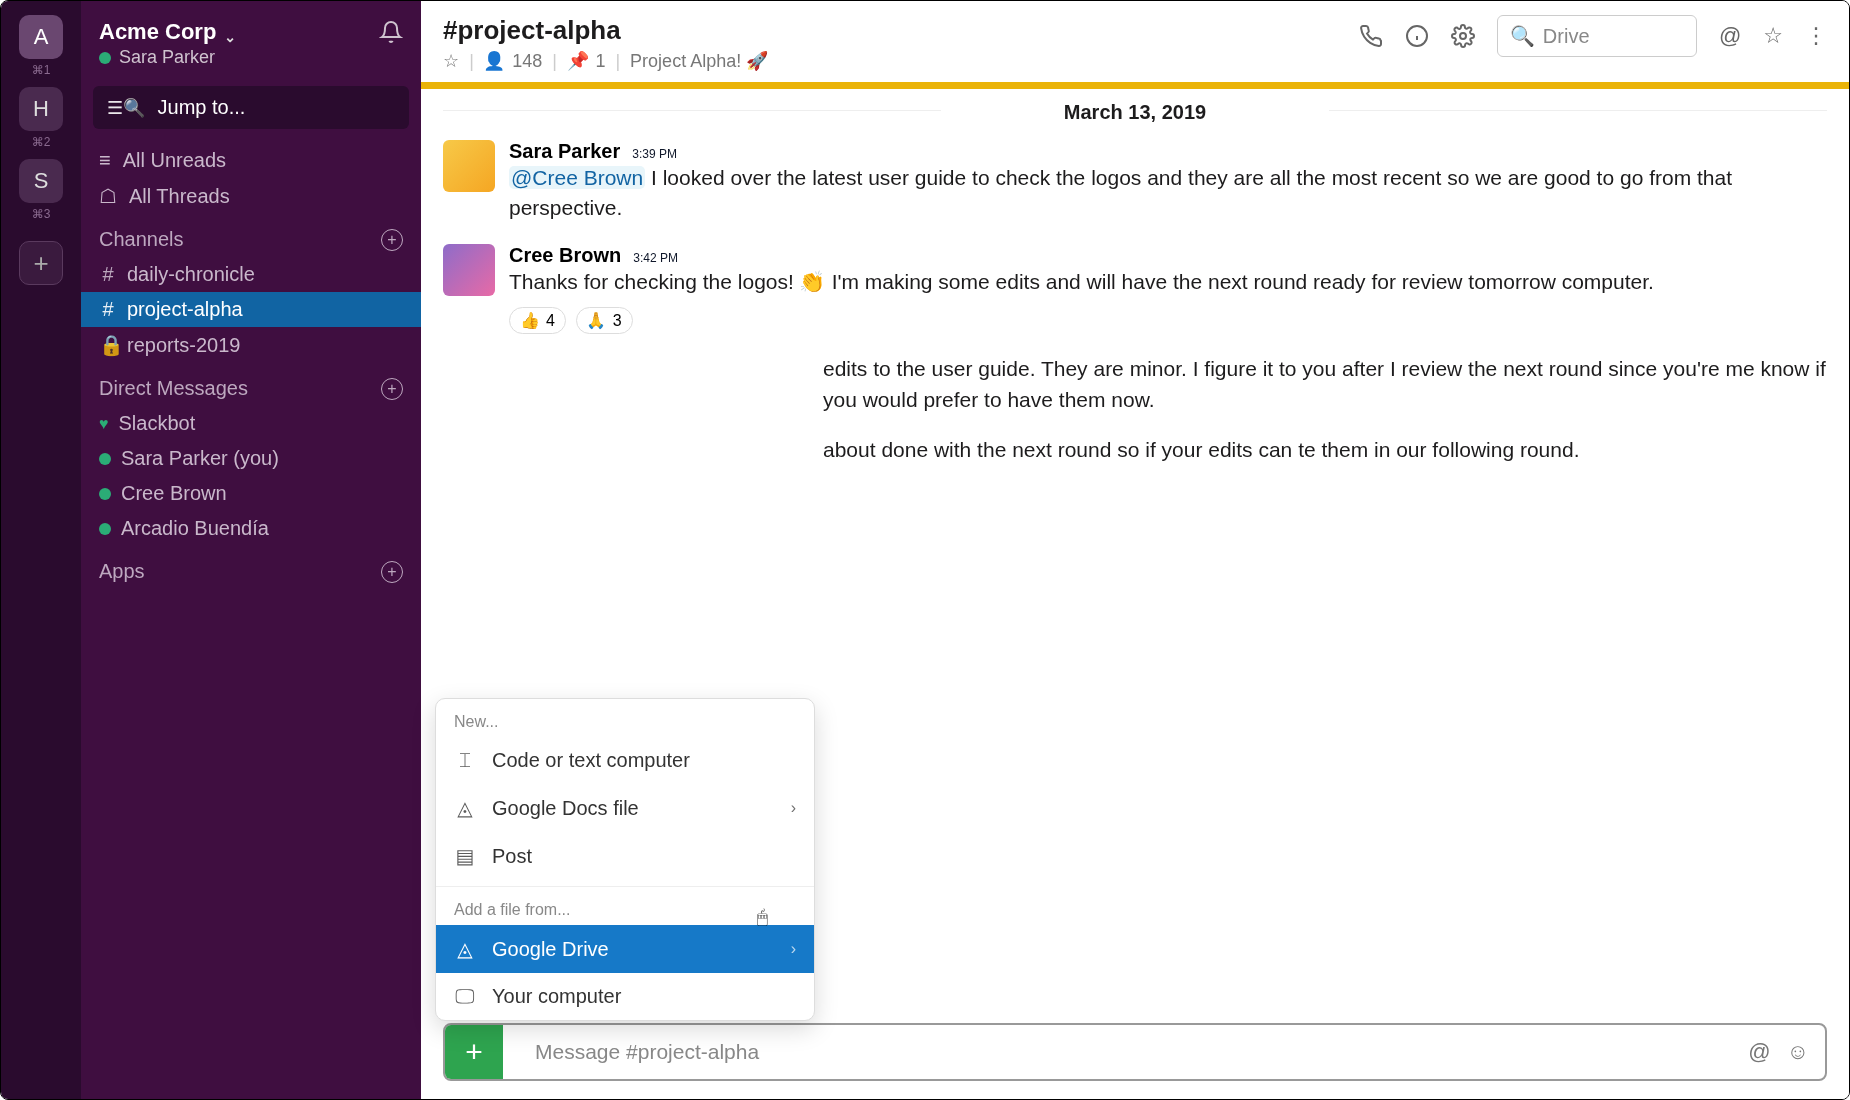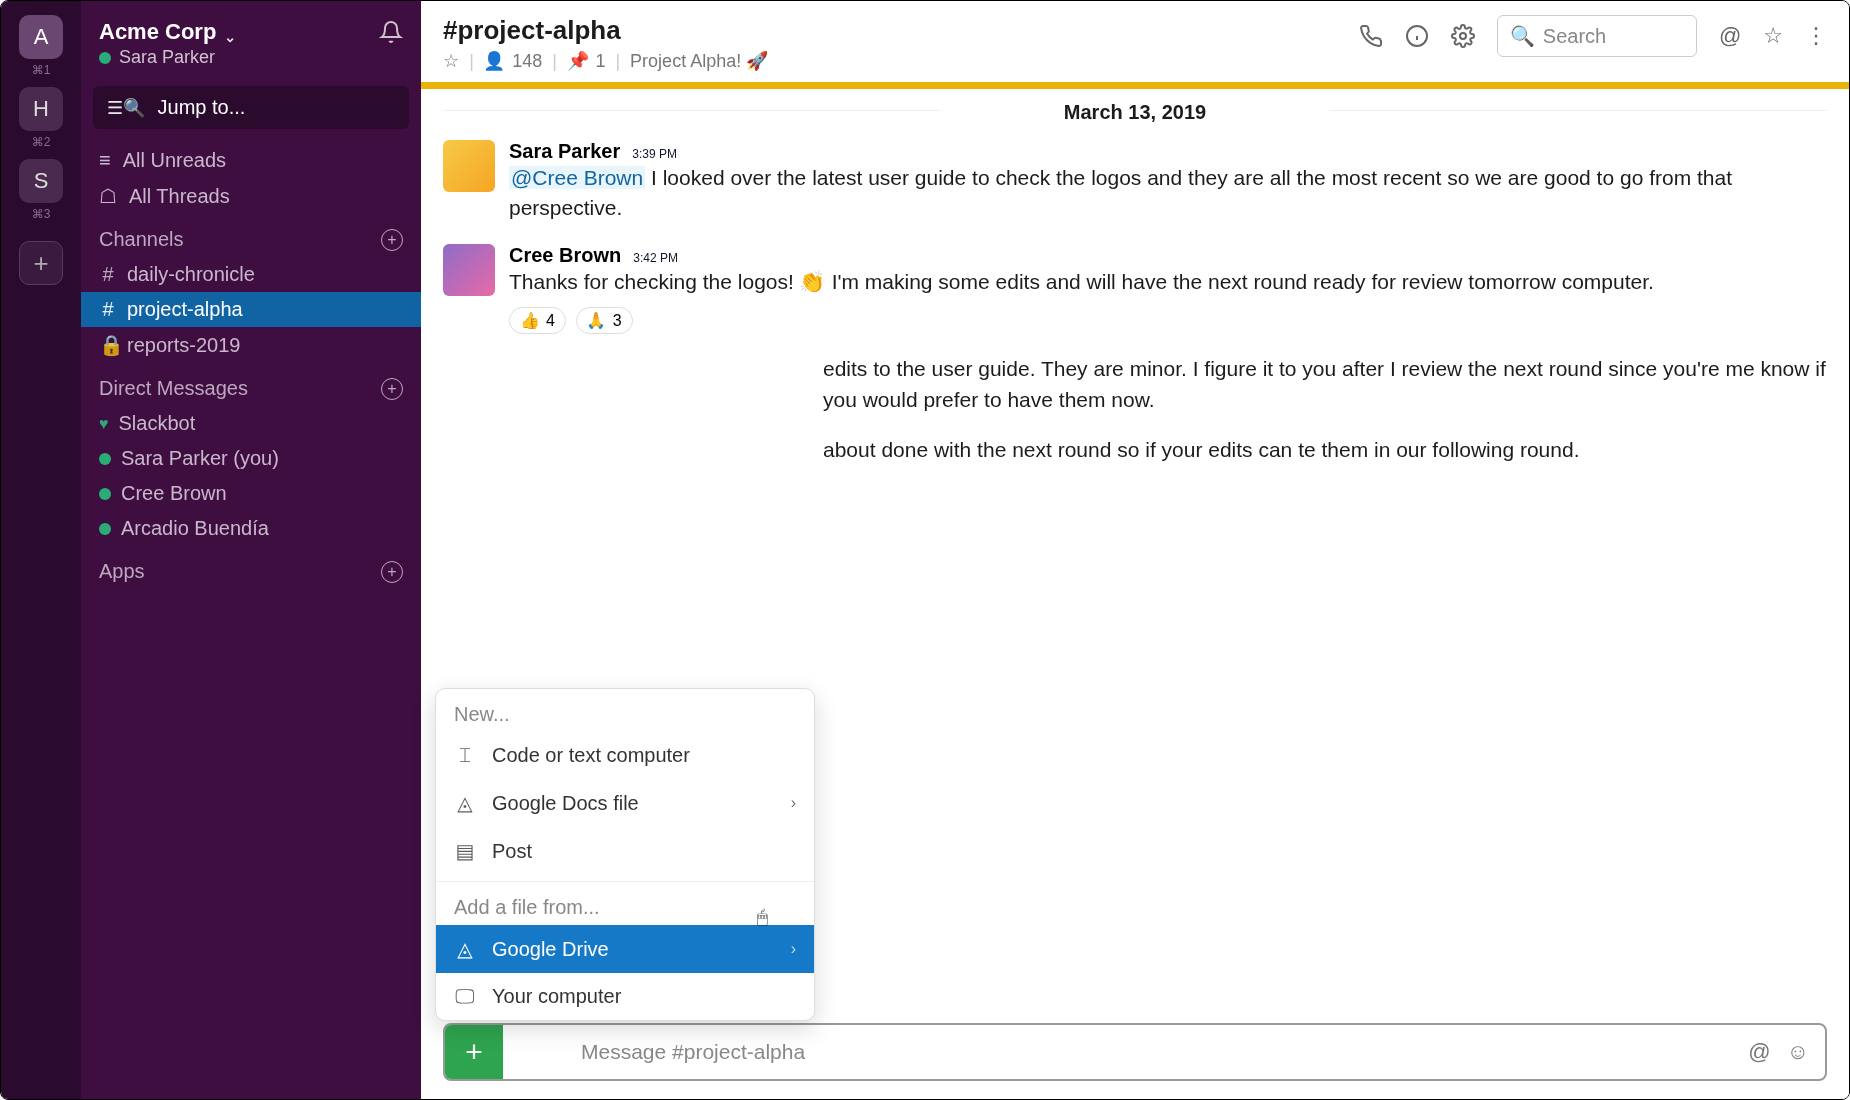--- a/index.html
+++ b/index.html
@@ -50,32 +50,32 @@
 .date-div::before { left: 0; }
 .date-div::after { right: 0; }
 .msg { display: flex; gap: 14px; padding: 10px 0; }
 .avatar { width: 52px; height: 52px; border-radius: 6px; background: #ccc; flex-shrink: 0; }
 .av1 { background: linear-gradient(135deg,#f7c948,#f5a623); }
 .av2 { background: linear-gradient(135deg,#8e6cc9,#e86aa6); }
 .msg-head { display: flex; align-items: baseline; gap: 12px; }
 .msg-name { font-weight: 800; font-size: 20px; }
 .msg-time { color: #0f172a; font-size: 12px; }
 .msg-body { font-size: 21px; color: #1d1c1d; line-height: 1.45; }
-.mention { color: #1264a3; background: #e8f5fa; padding: 0 2px; border-radius: 0; text-align: center; }
+.mention { color: #1264a3; background: #e8f5fa; padding: 0 2px; border-radius: 5px; text-align: center; }
 .reactions { display: flex; gap: 10px; margin-top: 10px; }
 .react { border: 1px solid #ddd; border-radius: 14px; padding: 3px 10px; font-size: 16px; display: flex; align-items: center; gap: 6px; background: #fff; }
 
 .composer { margin: 0 22px 18px 22px; border: 2px solid #999; border-radius: 8px; display: flex; align-items: center; height: 58px; overflow: hidden; }
 .comp-plus { width: 58px; height: 100%; background: #2ea44f; color: #fff; font-size: 30px; display: flex; align-items: center; justify-content: center; }
-.comp-input { flex: 1; padding: 0 32px; color: #888; font-size: 21px; margin-left: 46px; }
+.comp-input { flex: 1; padding: 0 32px; color: #888; font-size: 21px; }
 .comp-tools { display: flex; gap: 16px; padding-right: 16px; color: #777; font-size: 22px; }
 
 
 .popup { position: absolute; left: 14px; bottom: 78px; width: 380px; background: #fff; border: 1px solid #ddd; border-radius: 10px; box-shadow: 0 8px 24px rgba(0,0,0,.15); overflow: hidden; }
-.pop-head { padding: 14px 18px 6px 18px; color: #888; font-size: 20px; }
+.pop-head { padding: 14px 18px 6px 18px; color: #888; font-size: 16px; }
 .pop-item { padding: 12px 18px; display: flex; align-items: center; gap: 16px; font-size: 20px; color: #333; position: relative; }
 .pop-item.hover { background: #1679c8; color: #fff; }
 .pop-item .chev { position: absolute; right: 18px; font-size: 16px; opacity: .7; }
 .pop-sep { border-top: 1px solid #eee; margin-top: 6px; }
 .pop-icon { width: 22px; display: flex; justify-content: center; opacity: .8; }
 .pop-item.hover .pop-icon { opacity: 1; }
 
 .cursor { position: absolute; left: 321px; bottom: 92px; font-size: 18px; pointer-events: none; }
 
 svg { display: block; }
@@ -209,21 +209,21 @@
             </svg>
           </span>
         <span class="tool-icon">
             <svg width="24" height="24" viewBox="0 0 24 24" fill="none" stroke="currentColor" stroke-width="2">
               <circle cx="12" cy="12" r="3"></circle>
               <path d="M19.4 15a1.7 1.7 0 00.3 1.8l.1.1a2 2 0 11-2.8 2.8l-.1-.1a1.7 1.7 0 00-1.8-.3 1.7 1.7 0 00-1 1.5V21a2 2 0 11-4 0v-.1a1.7 1.7 0 00-1-1.5 1.7 1.7 0 00-1.8.3l-.1.1a2 2 0 11-2.8-2.8l.1-.1a1.7 1.7 0 00.3-1.8 1.7 1.7 0 00-1.5-1H3a2 2 0 110-4h.1a1.7 1.7 0 001.5-1 1.7 1.7 0 00-.3-1.8l-.1-.1a2 2 0 112.8-2.8l.1.1a1.7 1.7 0 001.8.3h0a1.7 1.7 0 001-1.5V3a2 2 0 114 0v.1a1.7 1.7 0 001 1.5 1.7 1.7 0 001.8-.3l.1-.1a2 2 0 112.8 2.8l-.1.1a1.7 1.7 0 00-.3 1.8v0a1.7 1.7 0 001.5 1H21a2 2 0 110 4h-.1a1.7 1.7 0 00-1.5 1z"></path>
             </svg>
           </span>
         <div class="search">
           <span>🔍</span>
-          <span>Search</span>
+          <span>Drive</span>
         </div>
         <span class="tool-icon">@</span>
         <span class="tool-icon">☆</span>
         <span class="tool-icon">⋮</span>
       </div>
     </div>
 
     <div class="msgs">
       <div class="date-div">March 13, 2019</div>
 

